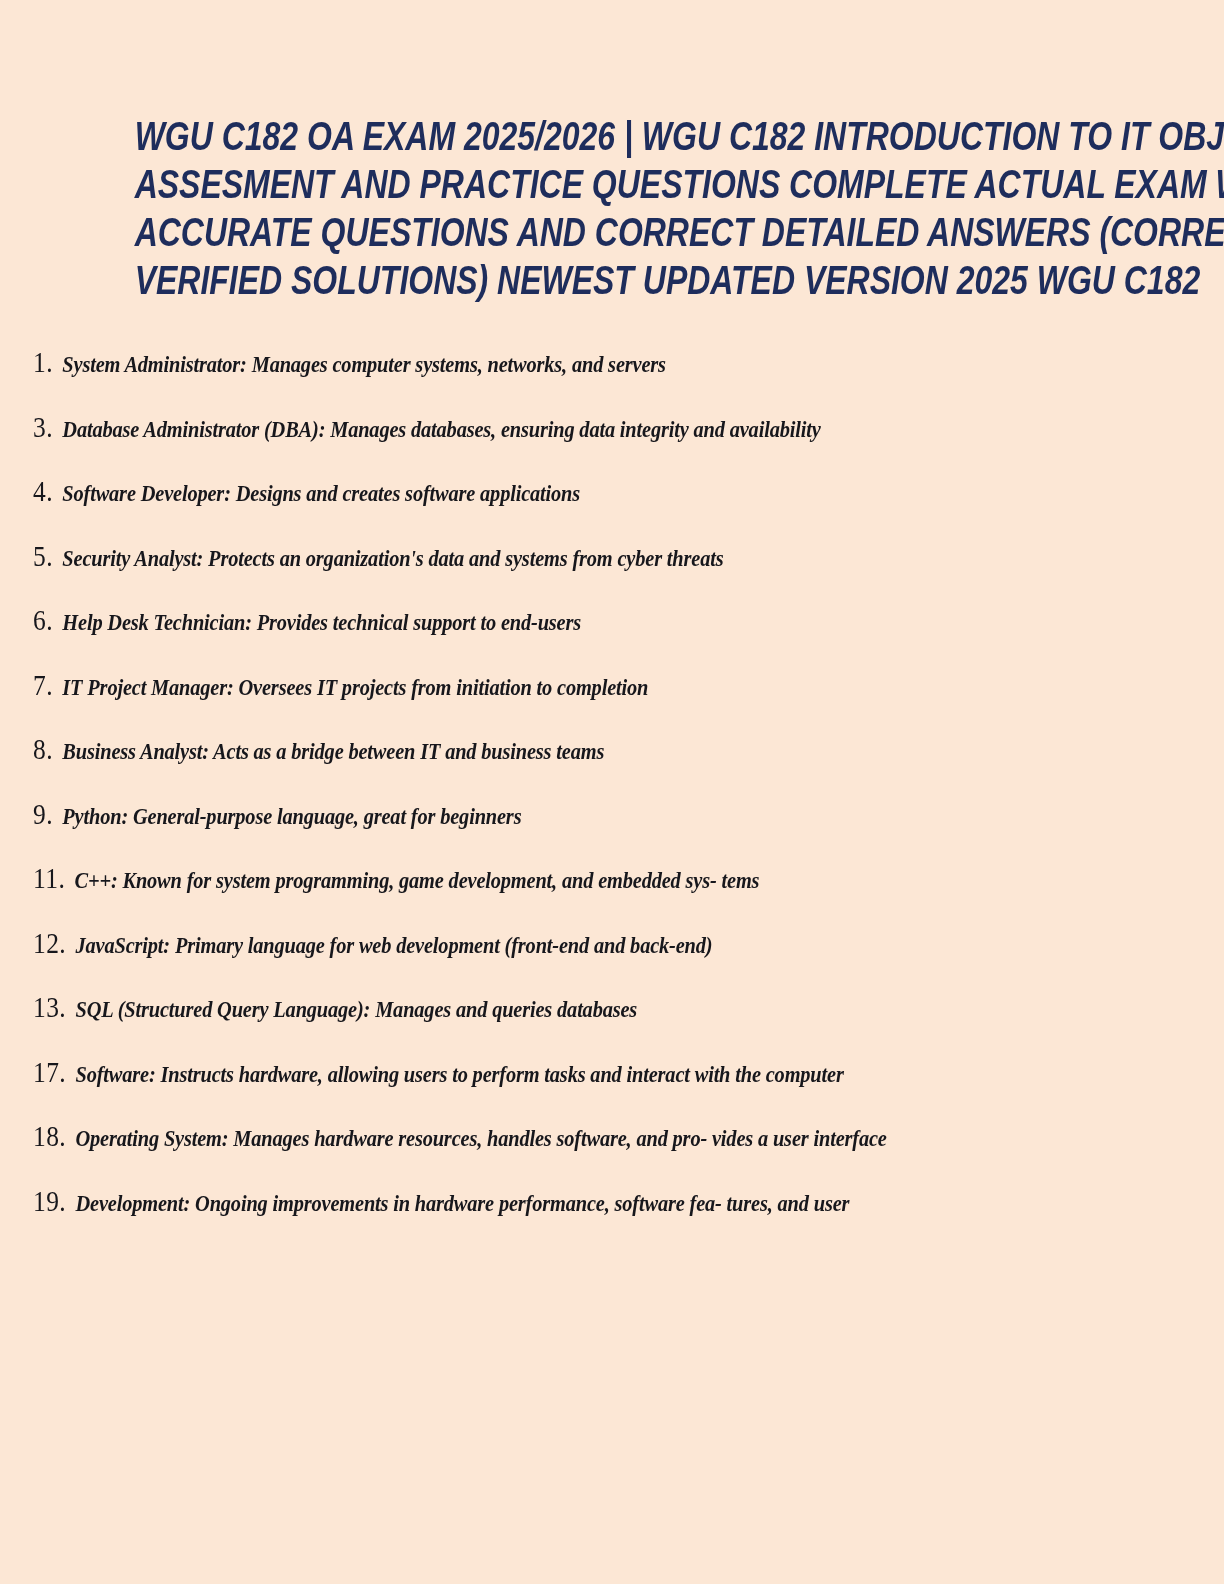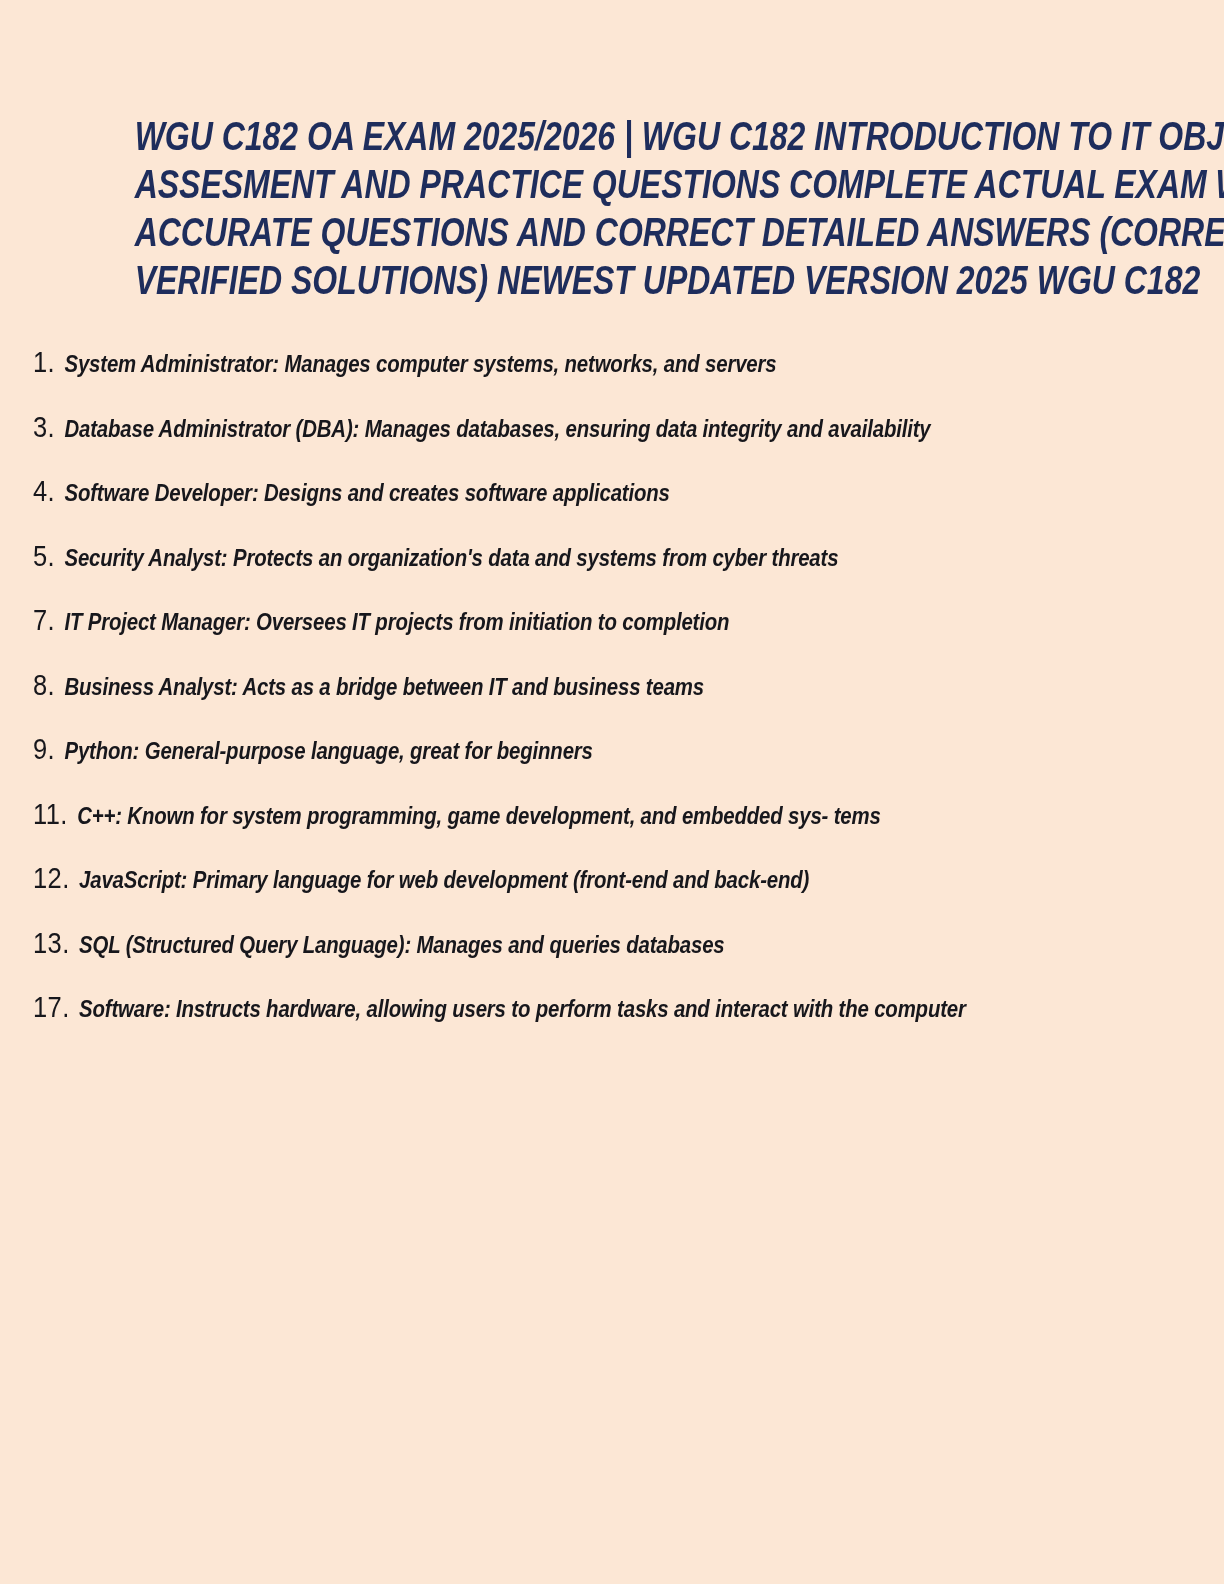--- a/index.html
+++ b/index.html
@@ -32,20 +32,21 @@
     transform-origin: 50% 50%;
   }
   
   .list-block {
     margin-top: 41px; 
   }
   .row {
     height: 64.5px;
     padding-left: 33px;
     box-sizing: border-box;
+    font-family: Liberation Serif, serif;
   }
   .row-inner {
     display: inline-block;
     white-space: nowrap;
     transform: scaleX(0.85);
     transform-origin: left top;
   }
   .num {
     font-size: 30px;
     font-weight: 400;
@@ -93,20 +94,25 @@
       <span class="num">4.</span><span class="txt">Software Developer: Designs and creates software applications</span>
     </span>
   </div>
 
   <div class="row">
     <span class="row-inner">
       <span class="num">5.</span><span class="txt">Security Analyst: Protects an organization's data and systems from cyber threats</span>
     </span>
   </div>
 
+  <div class="row">
+    <span class="row-inner">
+      <span class="num">6.</span><span class="txt">Help Desk Technician: Provides technical support to end-users</span>
+    </span>
+  </div>
 
   <div class="row">
     <span class="row-inner">
       <span class="num">7.</span><span class="txt">IT Project Manager: Oversees IT projects from initiation to completion</span>
     </span>
   </div>
 
   <div class="row">
     <span class="row-inner">
       <span class="num">8.</span><span class="txt">Business Analyst: Acts as a bridge between IT and business teams</span>
@@ -140,16 +146,26 @@
 
 
 
 
   <div class="row">
     <span class="row-inner">
       <span class="num">17.</span><span class="txt">Software: Instructs hardware, allowing users to perform tasks and interact with the computer</span>
     </span>
   </div>
 
+  <div class="row">
+    <span class="row-inner">
+      <span class="num">18.</span><span class="txt">Operating System: Manages hardware resources, handles software, and pro- vides a user interface</span>
+    </span>
+  </div>
 
+  <div class="row">
+    <span class="row-inner">
+      <span class="num">19.</span><span class="txt">Development: Ongoing improvements in hardware performance, software fea- tures, and user</span>
+    </span>
+  </div>
 </main>
 
 </div>
 
 </body></html>

